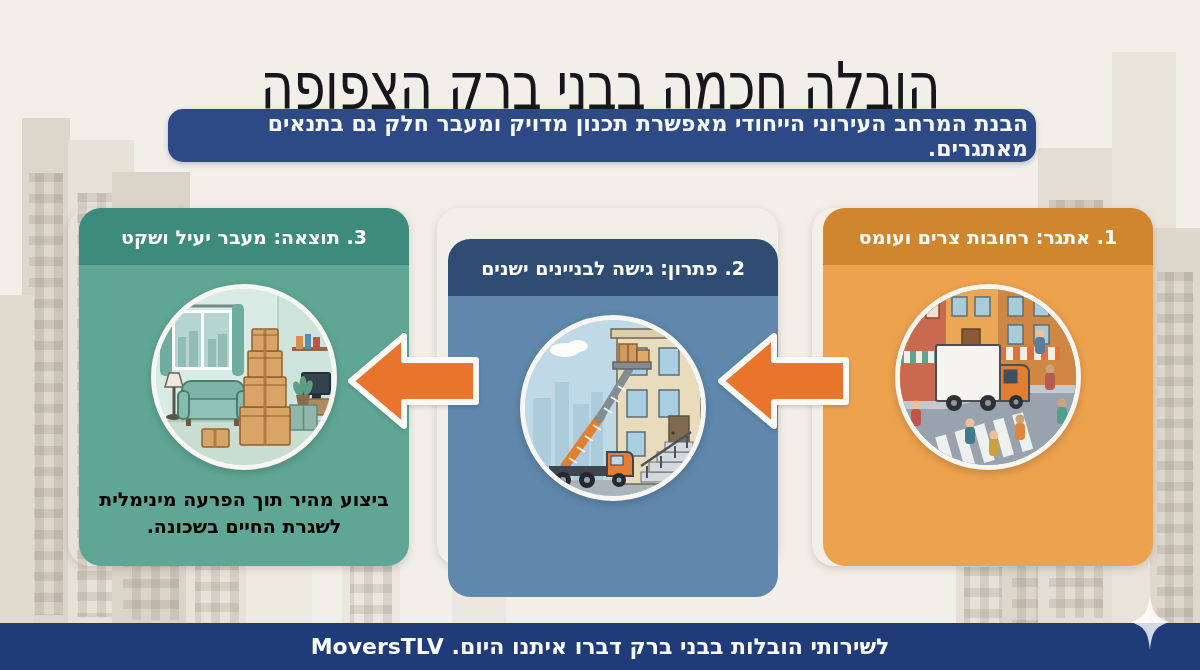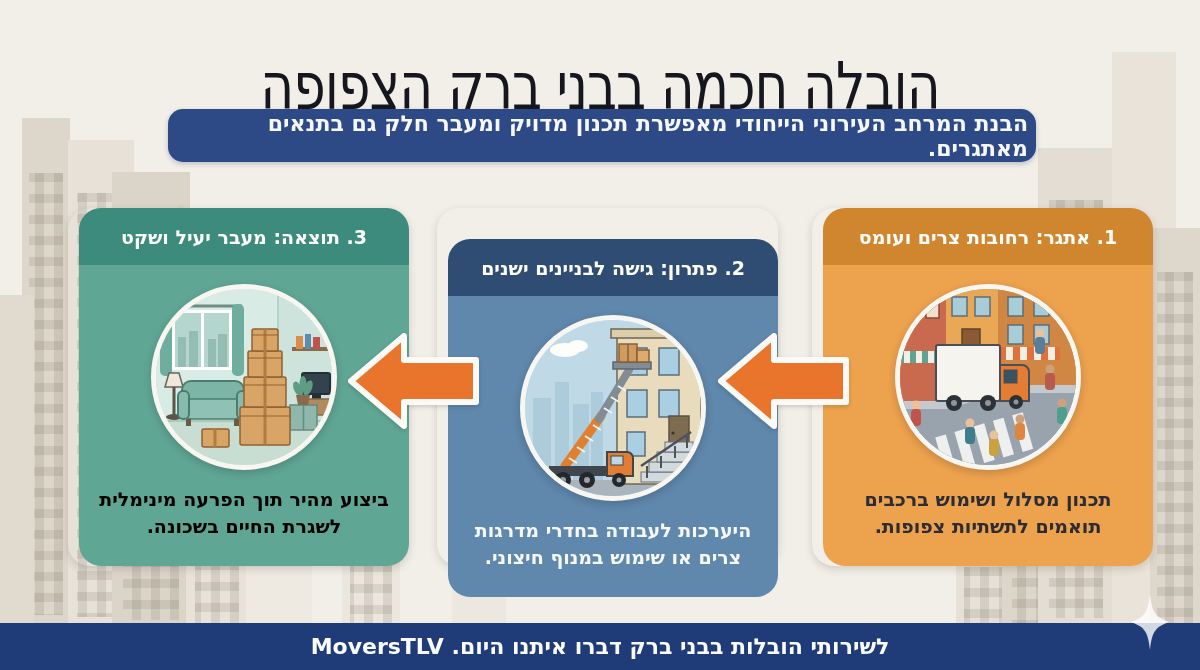--- a/index.html
+++ b/index.html
@@ -167,21 +167,20 @@
               <rect x="157" y="118" width="10" height="17" rx="4" fill="#4f9e8e"></rect>
             <circle cx="70" cy="134" r="4.5" fill="#e9c29c"></circle>
               <rect x="65" y="138" width="10" height="17" rx="4" fill="#3f7d8e"></rect>
             <circle cx="120" cy="130" r="4.5" fill="#caa27c"></circle>
               <rect x="115" y="134" width="10" height="17" rx="4" fill="#e0853f"></rect>
             <circle cx="94" cy="146" r="4.5" fill="#e9c29c"></circle>
               <rect x="89" y="150" width="10" height="17" rx="4" fill="#c9a23f"></rect>
           </g>
         </svg>
       </div>
-      <div class="card-text">תכנון מסלול ושימוש ברכבים תואמים לתשתיות צפופות.</div>
     </div>
   </div>
 
   <div class="card" id="card-solution">
     <div class="card-header">
       <span>2. פתרון: גישה לבניינים ישנים</span>
     </div>
     <div class="card-body">
       <div class="circle">
         <svg width="176" height="176" viewBox="0 0 176 176">
@@ -236,21 +235,20 @@
           <path d="M82,132 h20 a6 6 0 0 1 6 6 v18 h-26 z" fill="#e27d33" stroke="#3f464d" stroke-width="2"></path>
           <rect x="86" y="136" width="12" height="9" fill="#bcd7e6" stroke="#3f464d" stroke-width="1"></rect>
           <circle cx="38" cy="160" r="8" fill="#23282d"></circle>
             <circle cx="38" cy="160" r="3" fill="#9aa1a8"></circle>
           <circle cx="62" cy="160" r="8" fill="#23282d"></circle>
             <circle cx="62" cy="160" r="3" fill="#9aa1a8"></circle>
           <circle cx="94" cy="160" r="7" fill="#23282d"></circle>
             <circle cx="94" cy="160" r="2.5" fill="#9aa1a8"></circle>
         </svg>
       </div>
-      <div class="card-text">היערכות לעבודה בחדרי מדרגות צרים או שימוש במנוף חיצוני.</div>
     </div>
   </div>
 
   <div class="card" id="card-result">
     <div class="card-header">
       <span>3. תוצאה: מעבר יעיל ושקט</span>
     </div>
     <div class="card-body">
       <div class="circle">
         <svg width="176" height="176" viewBox="0 0 176 176">

